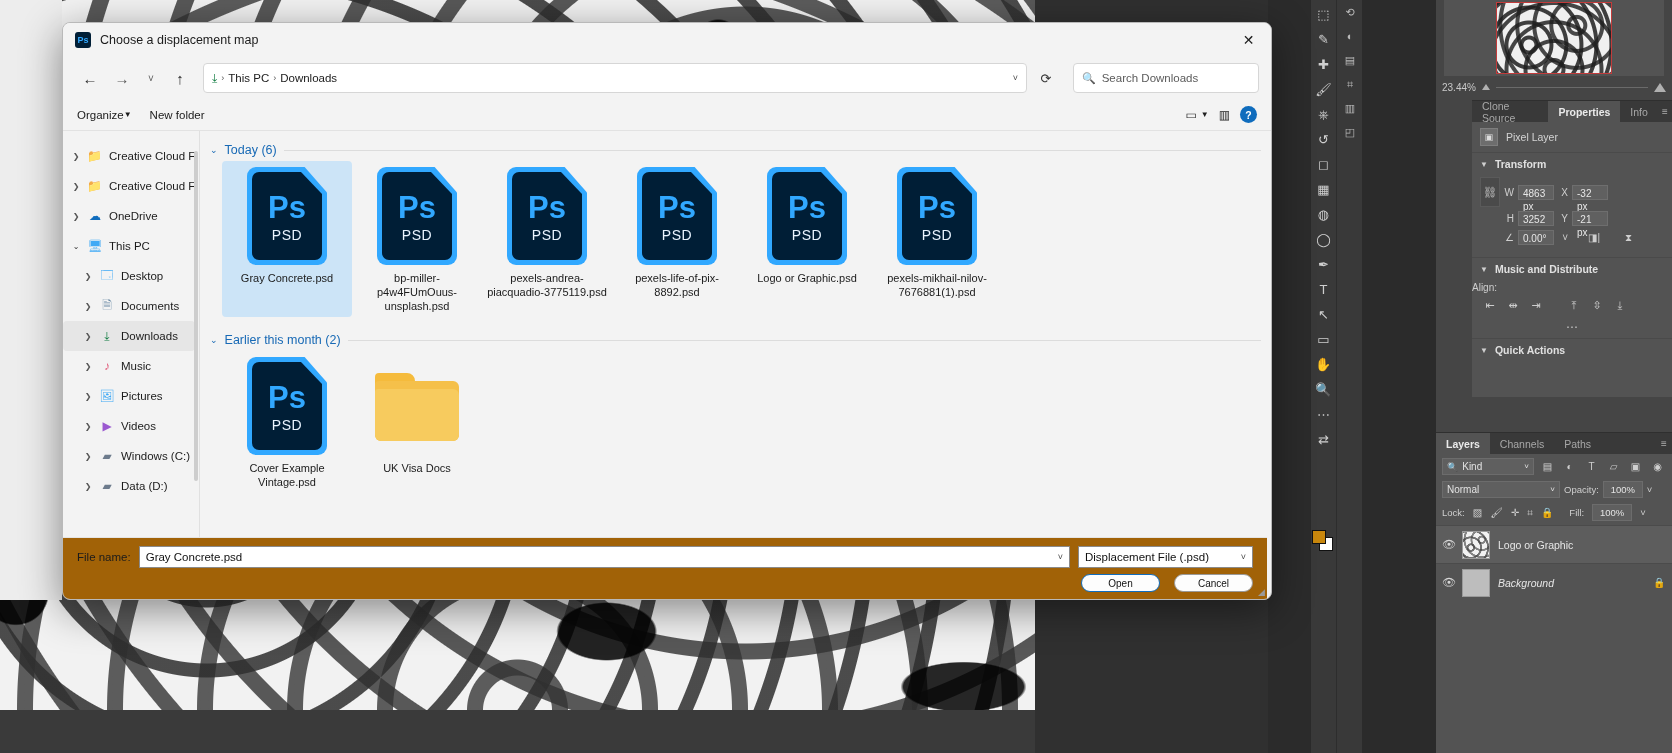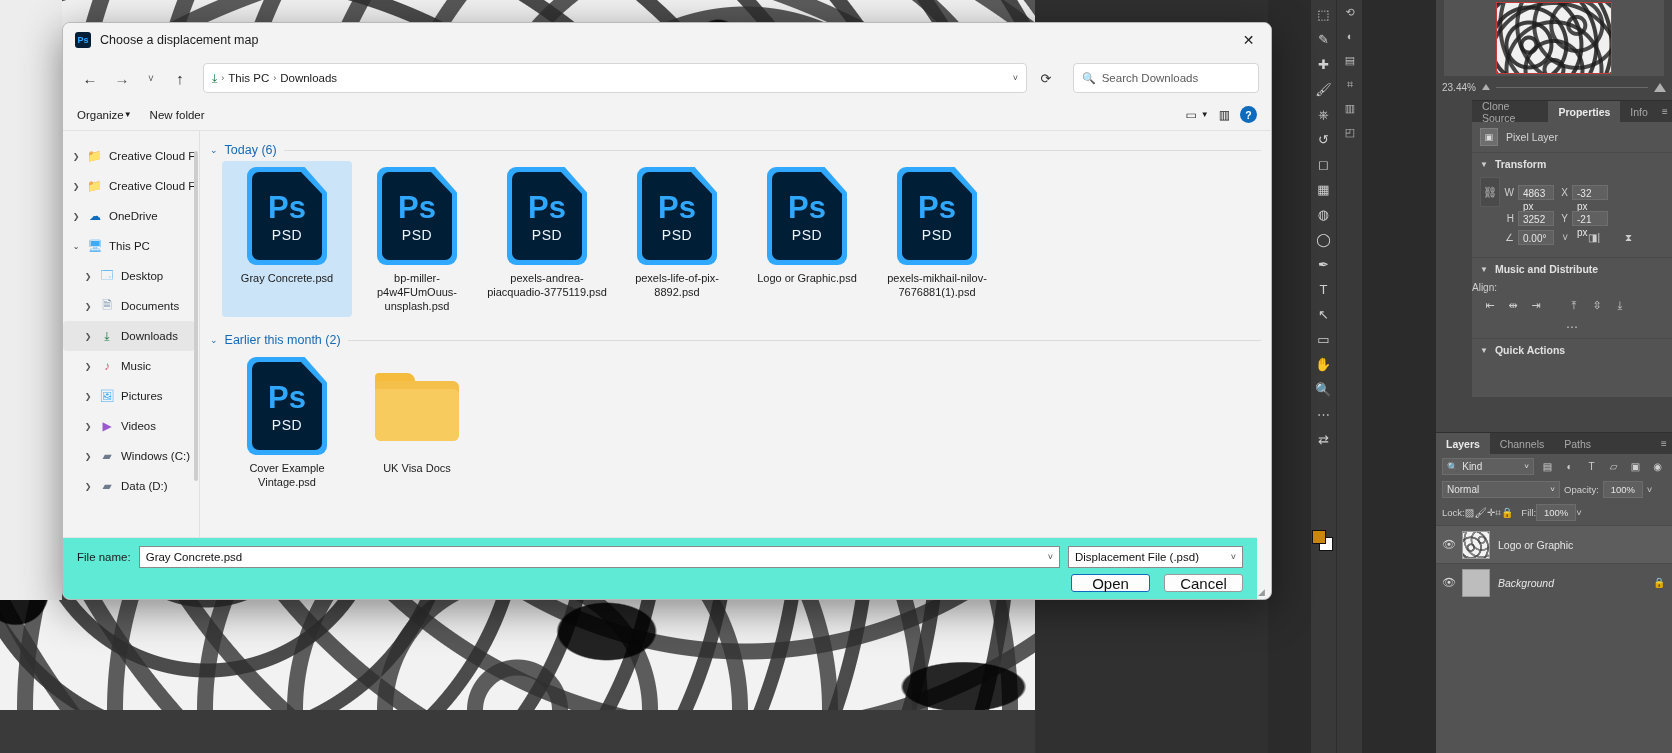--- a/index.html
+++ b/index.html
@@ -180,21 +180,21 @@
   .blend-select {
     background:#5f5f5f;border:1px solid #6c6c6c;color:#e2e2e2;font-size:10px;
     height:17px;width:118px;display:flex;align-items:center;padding:0 4px;
   }
   .blend-select .caret{margin-left:auto;font-size:8px;}
   .small-lbl { color:#cfcfcf; font-size:9.5px; }
   .opac-val {
     background:#5f5f5f;border:1px solid #6c6c6c;color:#e4e4e4;font-size:9.5px;
     height:17px;width:40px;display:flex;align-items:center;justify-content:center;
   }
-  .lock-row { display:flex; align-items:center; padding:4px 6px; }
+  .lock-row { display:flex; align-items:center; gap:8px; padding:4px 6px; }
   .lock-ic { color:#cfcfcf; font-size:10px; }
   .layer-item {
     display:flex; align-items:center; gap:8px; padding:5px 6px;
     border-top:1px solid #4b4b4b; height:38px;
   }
   .layer-item.selected { background:#5d5d5d; }
   .eye { color:#d6d6d6; font-size:11px; width:12px; text-align:center;}
   .lthumb {
     width:28px;height:28px;border:1px solid #9a9a9a;background:#ececec;
     position:relative; overflow:hidden;
@@ -334,41 +334,41 @@
   .folder-icon .ffront {
     position:absolute; left:0; top:16px; width:84px; height:52px;
     background:#f7cb5e; border-radius:3px 6px 6px 6px;
   }
   .tile-label {
     font-size:11px; color:#1b1b1b; text-align:center; line-height:14px;
     word-break:break-word; max-width:122px;
   }
 
   .dlg-bottom {
-    position:absolute; left:0; right:14px; bottom:0; height:62px;
-    background:#5eead4; border-top:1px solid #e4e4e4;
+    position:absolute; left:0; right:4px; bottom:0; height:62px;
+    background:#a16207; border-top:1px solid #e4e4e4;
   }
   .fn-row { display:flex; align-items:center; gap:8px; padding:8px 14px 0 14px; }
   .fn-label { font-size:11.5px; color:#1b1b1b; }
   .fn-input {
     flex:1; height:22px; background:#fff; border:1px solid #8a8a8a;
     display:flex; align-items:center; padding:0 6px;
     font-size:11.5px; color:#111;
   }
   .fn-input .cv { margin-left:auto; font-size:9px; color:#444; }
   .type-select {
     width:175px; height:22px; background:#fff; border:1px solid #8a8a8a;
     display:flex; align-items:center; padding:0 6px; font-size:11.5px; color:#111;
   }
   .type-select .cv { margin-left:auto; font-size:9px; color:#444; }
   .btn-row { display:flex; justify-content:flex-end; gap:14px; padding:6px 14px 0 0; }
   .btn {
-    width:79px; height:18px; font-size:15px; color:#111;
+    width:79px; height:18px; font-size:10px; color:#111;
     display:flex; align-items:center; justify-content:center;
-    background:#fdfdfd; border:1px solid #999; border-radius:3px;
+    background:#fdfdfd; border:1px solid #999; border-radius:9px;
   }
   .btn.primary { border:1.6px solid #0f6cbd; }
 
   .dlg-resize {
     position:absolute; right:3px; bottom:2px; width:10px; height:10px;
     color:#9a9a9a; font-size:9px;
   }
 </style>
 </head>
 <body>

